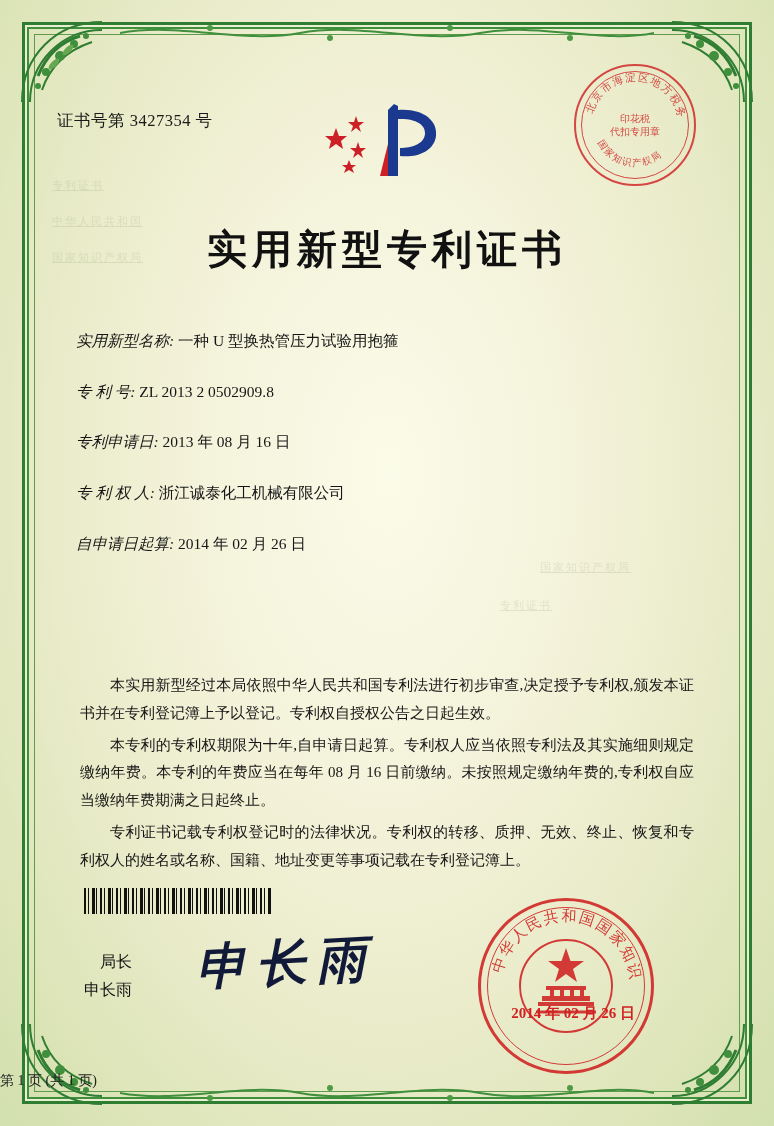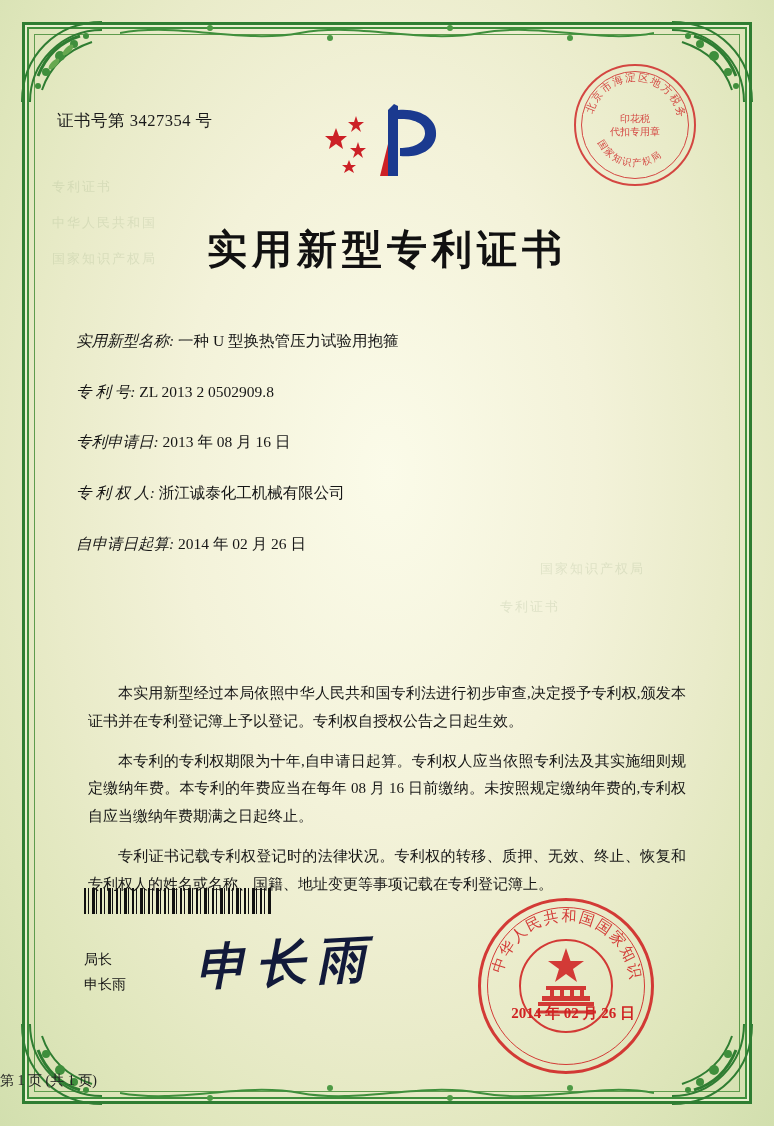--- a/index.html
+++ b/index.html
@@ -37,21 +37,21 @@
   .edge-top{
     position:absolute;left:120px;right:120px;top:20px;height:26px;
   }
   .edge-bottom{
     position:absolute;left:120px;right:120px;bottom:20px;height:26px;transform:scaleY(-1);
   }
 
   
   .ghost{
     position:absolute;color:rgba(140,160,120,.20);
-    font-size:13px;letter-spacing:2px;white-space:nowrap;
+    font-size:11px;letter-spacing:2px;white-space:nowrap;text-decoration:underline;
   }
 
   .cert-no{
     position:absolute;left:57px;top:110px;
     font-size:16.5px;color:#1a1a1a;letter-spacing:.5px;
   }
 
   
   .logo{position:absolute;left:316px;top:100px;width:130px;height:80px;}
 
@@ -63,31 +63,31 @@
 
   .fields{position:absolute;left:76px;top:330px;width:620px;}
   .field{margin-bottom:29px;font-size:15.5px;color:#161616;line-height:1.4;}
   .f-label{display:inline-block;color:#161616;font-style:italic;}
   .f-value{display:inline;color:#161616;}
 
   .body-text{
     position:absolute;left:76px;top:668px;width:622px;
     font-size:15px;line-height:1.85;color:#161616;text-align:justify;
   }
-  .body-text p{margin:12px;text-indent:2em;}
+  .body-text p{margin:4px;text-indent:2em;}
 
   
   .barcode{
     position:absolute;left:84px;top:888px;width:188px;height:26px;
     background:repeating-linear-gradient(to right,
       #111 0 2px, transparent 2px 4px, #111 4px 5px, transparent 5px 8px,
       #111 8px 11px, transparent 11px 12px, #111 12px 13px, transparent 13px 16px);
   }
 
-  .sign-block{position:absolute;left:84px;top:948px;font-size:14px;line-height:1.75;color:#141414;}
+  .sign-block{position:absolute;left:84px;top:948px;font-size:16px;line-height:1.75;color:#141414;text-align:right;}
   .signature{
     position:absolute;left:196px;top:930px;
     font-size:50px;color:#121a3a;letter-spacing:10px;
     font-family:"DejaVu Serif",serif;font-style:italic;font-weight:bold;
     transform:rotate(-3deg);
   }
 
   
   .seal{
     position:absolute;left:478px;top:898px;width:170px;height:170px;border-radius:50%;

